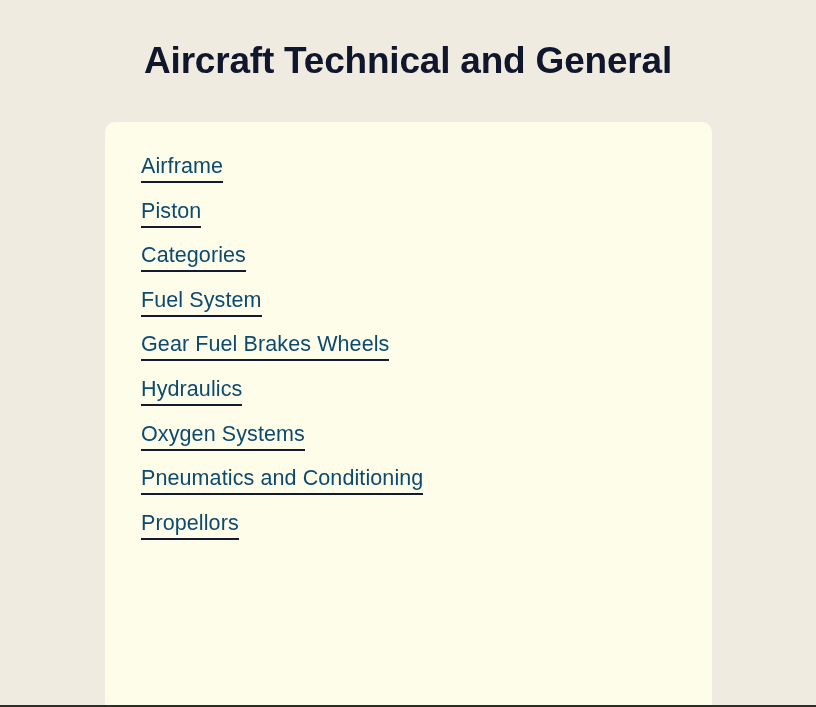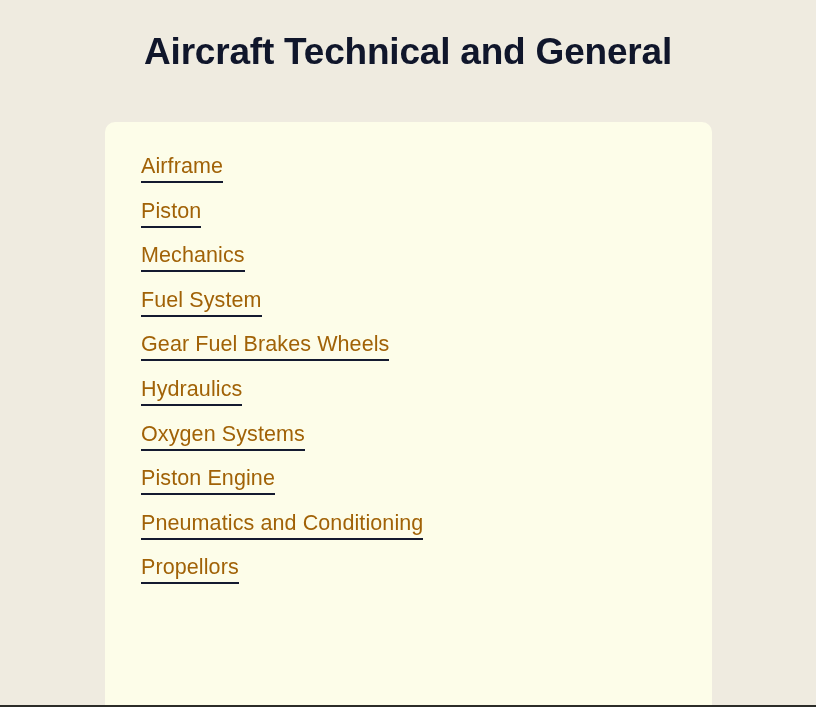--- a/index.html
+++ b/index.html
@@ -21,21 +21,21 @@
     width: 816px;
     height: 707px;
     background: #efebe0;
     box-sizing: border-box;
     border-bottom: 2px solid #2c2c28;
   }
 
   
   .page-heading {
     position: absolute;
-    top: 5px;
+    top: 14px;
     left: 0;
     width: 816px;
     text-align: center;
     font-size: 37px;
     font-weight: 700;
     line-height: 1.18;
     letter-spacing: -0.2px;
     color: #10162b;
     padding: 0 40px;
     box-sizing: border-box;
@@ -67,45 +67,44 @@
   .category-list li {
     height: 44.6px;
     line-height: 44.6px;
     padding: 0 0 0 36px;
   }
 
   .category-link {
     display: inline;
     font-size: 21.5px;
     font-weight: 400;
-    color: #a16207;
+    color: #0c4a6e;
     text-decoration: none;
     border-bottom: 2px solid #141a30;
     padding-bottom: 3px;
     letter-spacing: 0.1px;
     cursor: pointer;
   }
 </style>
 </head>
 <body>
 
 <div class="page">
 
   <h1 class="page-heading">
     <span class="line">Aircraft Technical and General</span>
   </h1>
 
   <div class="category-card">
     <ul class="category-list">
       <li><a class="category-link" href="#">Airframe</a></li>
       <li><a class="category-link" href="#">Piston</a></li>
-      <li><a class="category-link" href="#">Mechanics</a></li>
+      <li><a class="category-link" href="#">Categories</a></li>
       <li><a class="category-link" href="#">Fuel System</a></li>
       <li><a class="category-link" href="#">Gear Fuel Brakes Wheels</a></li>
       <li><a class="category-link" href="#">Hydraulics</a></li>
       <li><a class="category-link" href="#">Oxygen Systems</a></li>
-      <li><a class="category-link" href="#">Piston Engine</a></li>
       <li><a class="category-link" href="#">Pneumatics and Conditioning</a></li>
       <li><a class="category-link" href="#">Propellors</a></li>
     </ul>
   </div>
 
 </div>
 
 </body></html>

